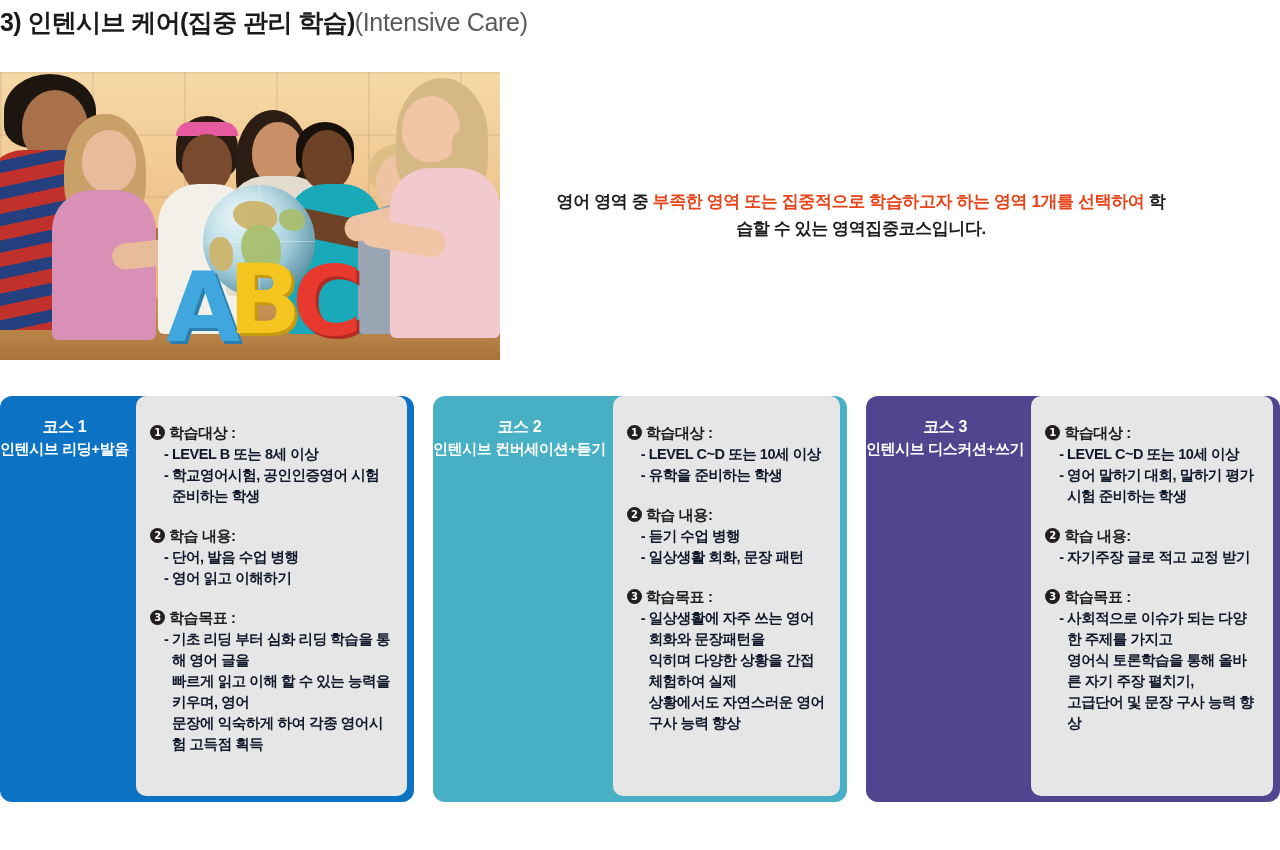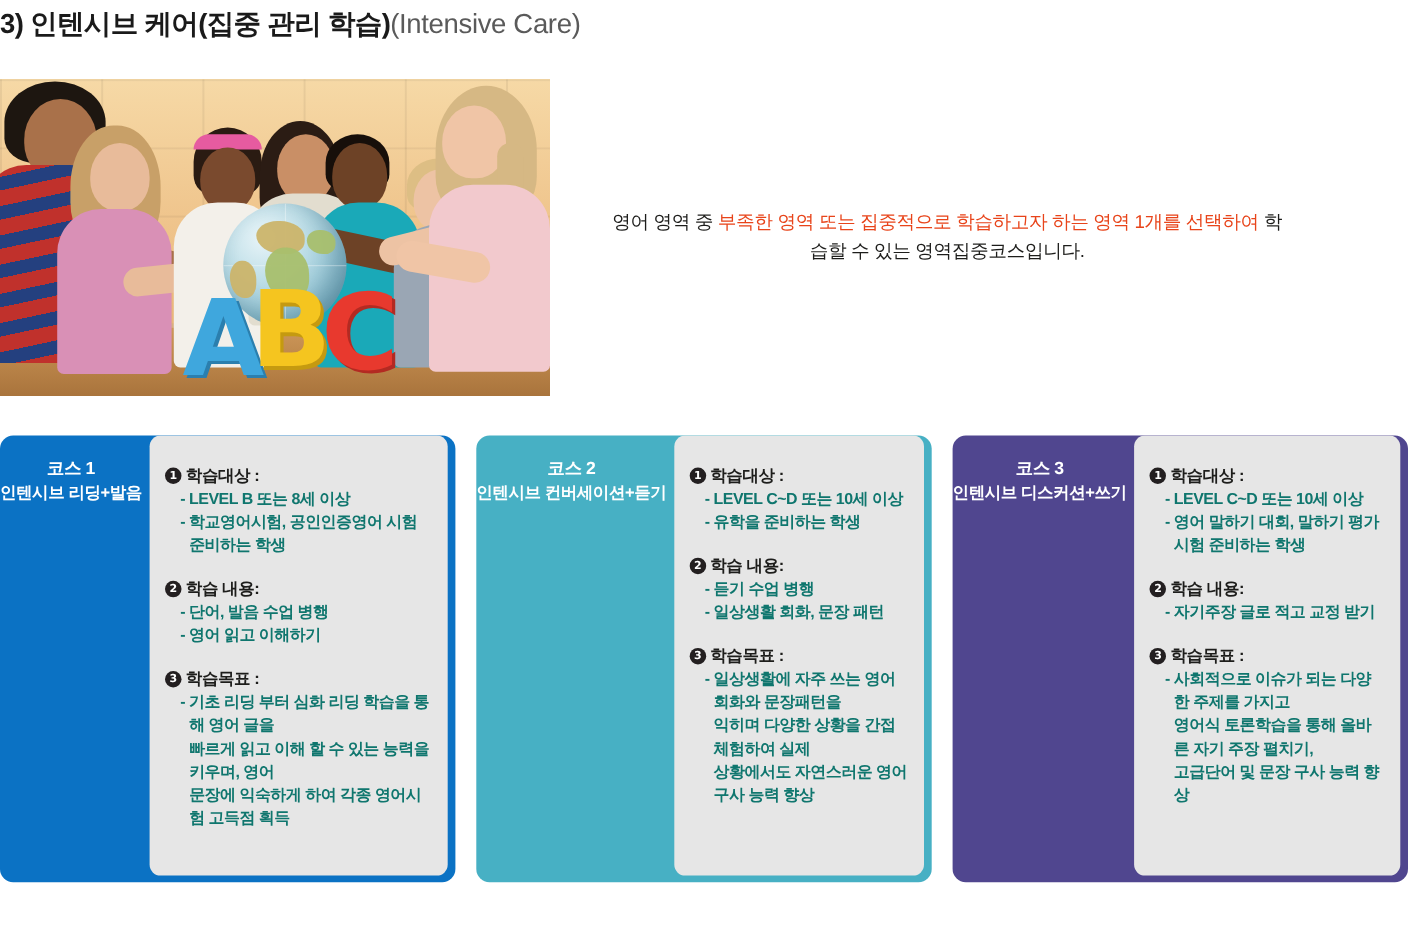--- a/index.html
+++ b/index.html
@@ -143,21 +143,21 @@
   .abc.c { left: 292px; top: 182px; color: #e8392e; text-shadow: 3px 3px 0 #b32a22; }
 
   
   .hero-desc {
     position: absolute;
     left: 556px;
     top: 188px;
     width: 610px;
     text-align: center;
     font-size: 17px;
-    font-weight: 400;
+    font-weight: 700;
     line-height: 27px;
     color: #1d1d1b;
     letter-spacing: -0.4px;
   }
   .hero-desc .hl { color: #e8441a; }
 
   
   .cards {
     position: absolute;
     left: 0px;
@@ -229,21 +229,21 @@
     font-family: "DejaVu Sans", sans-serif;
   }
   .sec-lines {
     margin: 0;
     padding: 0;
     list-style: none;
   }
   .sec-lines li {
     font-size: 14.5px;
     font-weight: 700;
-    color: #0f766e;
+    color: #0f172a;
     line-height: 21px;
     letter-spacing: -0.45px;
     padding-left: 12px;
     text-indent: -8px;
     margin-left: 10px;
     white-space: pre-line;
   }
 </style>
 </head>
 <body>

